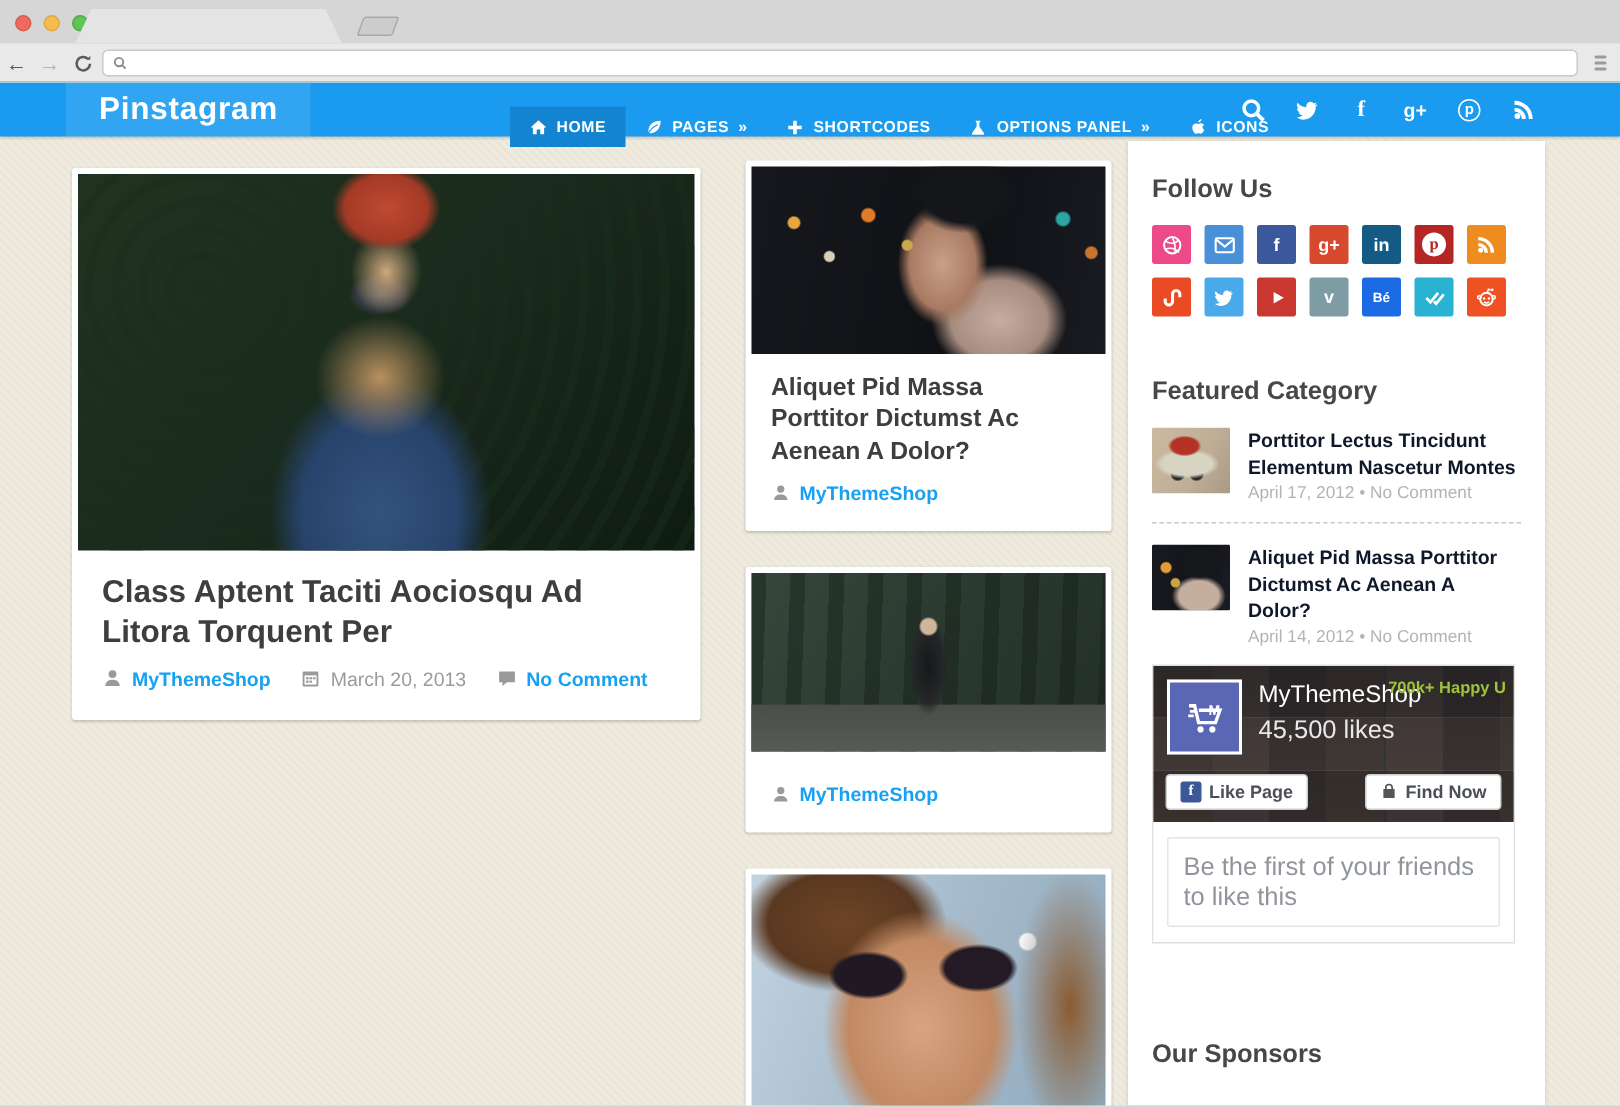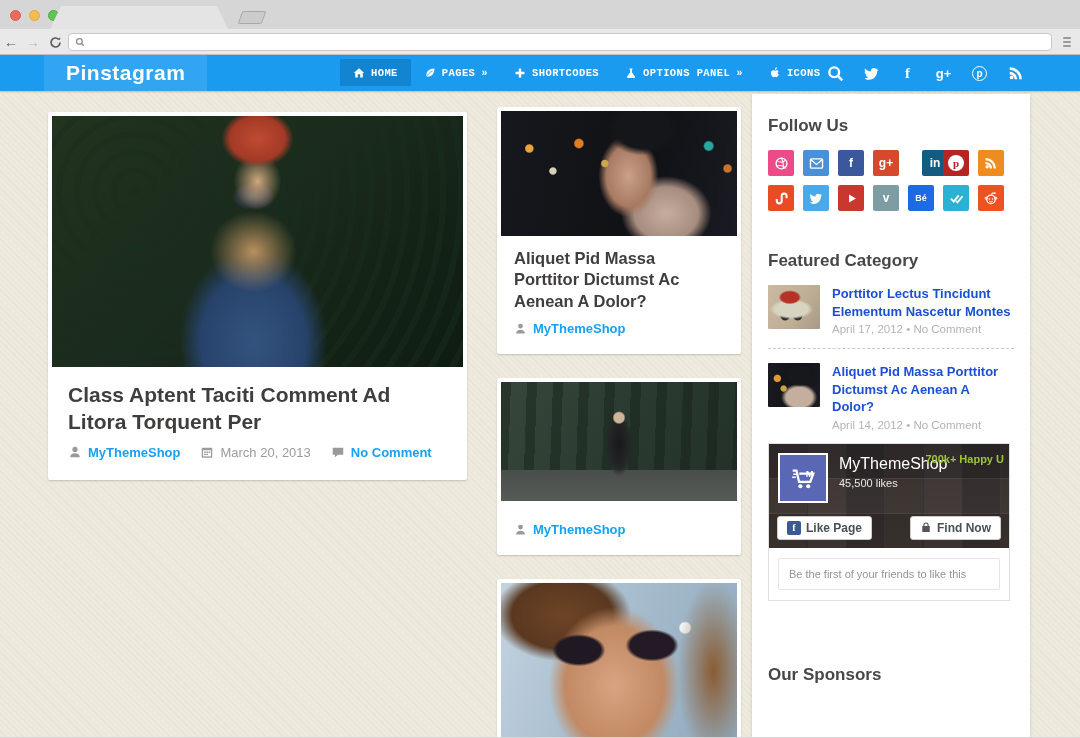--- a/index.html
+++ b/index.html
@@ -31,21 +31,21 @@
   
   .viewport { position:relative; width:1080px; height:682px; overflow:hidden;
               background:#efeade;
               background-image:repeating-linear-gradient(45deg, rgba(160,150,130,0.07) 0 1px, transparent 1px 4px); }
 
   
   .site-header { position:relative; height:36px; background:#1a9bf0; z-index:5; box-shadow:0 1px 2px rgba(0,0,0,.2); }
   .logo-wrap { position:absolute; left:44px; top:0; height:36px; padding:0 22px; background:rgba(255,255,255,0.1);
                display:flex; align-items:center; }
   .logo { color:#fff; font-size:21px; font-weight:bold; letter-spacing:.5px; }
-  .main-nav { position:absolute; left:340px; top:4px; height:27px; display:flex;font-family:Liberation Mono, monospace; }
+  .main-nav { position:absolute; left:340px; top:16px; height:27px; display:flex; }
   .nav-item { display:flex; align-items:center; gap:6px; padding:0 13px; color:#fff; font-size:10.5px;
               font-weight:bold; letter-spacing:.4px; cursor:pointer; }
   .nav-item.active { background:#1384d2; }
   .nav-item svg { flex:0 0 auto; }
   .hdr-right { position:absolute; right:56px; top:0; height:36px; display:flex; align-items:center; gap:19px; }
   .hdr-ic { width:17px; height:17px; display:flex; align-items:center; justify-content:center; color:#fff; }
   .hdr-f { font-size:15px; font-weight:bold; font-family:"Liberation Serif", serif; }
   .hdr-g { font-size:13px; font-weight:bold; }
   .hdr-p { width:15px; height:15px; border:1.4px solid #fff; border-radius:50%; font-size:10px; font-weight:bold;
            display:flex; align-items:center; justify-content:center; }
@@ -140,42 +140,42 @@
     radial-gradient(30px 14px at 45% 55%, #d8d4c2 0 55%, rgba(0,0,0,0) 72%),
     radial-gradient(8px 8px at 33% 70%, #2a2a2a 0 50%, rgba(0,0,0,0) 65%),
     radial-gradient(8px 8px at 57% 70%, #2a2a2a 0 50%, rgba(0,0,0,0) 65%),
     linear-gradient(120deg, #cbb9a2 0%, #bfae96 60%, #a89a84 100%); }
   .thumb-night { background:
     radial-gradient(7px 7px at 18% 35%, #e09a36 0 45%, rgba(0,0,0,0) 60%),
     radial-gradient(6px 6px at 30% 58%, #caa43e 0 45%, rgba(0,0,0,0) 60%),
     radial-gradient(20px 16px at 62% 28%, #17181c 0 55%, rgba(0,0,0,0) 72%),
     radial-gradient(24px 18px at 60% 78%, #c6ae9f 0 55%, rgba(0,0,0,0) 75%),
     linear-gradient(100deg, #1a1b20 0%, #121318 60%, #1c1d24 100%); }
-  .ft-title { color:#1d4ed8; font-size:13px; font-weight:bold; line-height:1.35; cursor:pointer; }
+  .ft-title { color:#0f172a; font-size:13px; font-weight:bold; line-height:1.35; cursor:pointer; }
   .ft-date { color:#b3b3b3; font-size:11.5px; margin-top:3px; }
   .dashed { border-bottom:1px dashed #c9c9c9; margin:13px 0 2px; }
   .mt-fb { margin-top:36px; }
   .fb-widget { margin-top:12px; border:1px solid #dfdfdf; width:242px; }
   .fb-cover { position:relative; height:104px; overflow:hidden; background:
     linear-gradient(rgba(14,17,23,.5), rgba(14,17,23,.32)),
     repeating-linear-gradient(0deg, rgba(0,0,0,.3) 0 34px, rgba(255,255,255,.06) 34px 35px, rgba(0,0,0,.12) 35px 69px, rgba(255,255,255,.06) 69px 70px),
     repeating-linear-gradient(90deg, #6b5a4e 0 38px, #51565e 38px 39px, #75625a 39px 77px, #4d5a52 77px 78px, #5d4f49 78px 115px, #696158 115px 116px); }
   .fb-avatar { position:absolute; left:9px; top:9px; width:50px; height:50px; background:#5a67b5;
                border:2px solid #fff; display:flex; align-items:center; justify-content:center; }
   .fb-name { position:absolute; left:70px; top:11px; color:#fff; font-size:16px; }
-  .fb-likes { position:absolute; left:70px; top:33px; color:#e8e8e8; font-size:11px;text-align:right; }
+  .fb-likes { position:absolute; left:70px; top:33px; color:#e8e8e8; font-size:17px;text-align:right; }
   .fb-badge { position:absolute; right:5px; top:9px; color:#9fc43c; font-size:11px; font-weight:bold; }
   .fb-btn { position:absolute; bottom:8px; background:#fff; border:1px solid #ccc; border-radius:3px;
             font-size:12px; font-weight:bold; color:#4b4f56; padding:4px 9px; display:flex; align-items:center; gap:5px; cursor:pointer; }
   .fb-like { left:8px; }
   .fb-shop { right:8px; }
   .f-sq { width:14px; height:14px; background:#3b5998; color:#fff; border-radius:2px; font-size:10px; font-weight:bold;
           display:flex; align-items:center; justify-content:center; font-family:"Liberation Serif", serif; }
   .fb-msg { padding:10px 9px; background:#fff; }
-  .fb-msg-inner { border:1px solid #e5e5e5; border-radius:2px; padding:9px 10px; color:#90949c; font-size:11px; }
+  .fb-msg-inner { border:1px solid #e5e5e5; border-radius:2px; padding:9px 10px; color:#90949c; font-size:17px; }
   .mt-sponsors { margin-top:64px; }
 </style>
 </head>
 <body>
 
 <div class="browser">
 
   <div class="titlebar">
     <div class="traffic">
       <span class="tl-red"></span>
@@ -274,21 +274,21 @@
             </svg>
         </span>
       </div>
     </div>
 
     <div class="col-left">
 
       <div class="card">
         <div class="photo p-camera"></div>
         <div class="card-body">
-          <h2 class="post-title">Class Aptent Taciti Comment Ad Litora Torquent Per</h2>
+          <h2 class="post-title">Class Aptent Taciti Aociosqu Ad Litora Torquent Per</h2>
           <div class="meta">
             <span class="mi">
               <svg width="14" height="14" viewBox="0 0 16 16">
                   <circle cx="8" cy="5" r="3" fill="#9a9a9a"></circle>
                   <path d="M2.5 14c0-3 2.5-4.6 5.5-4.6s5.5 1.6 5.5 4.6z" fill="#9a9a9a"></path>
                 </svg>
             </span>
             <a class="lnk">MyThemeShop</a>
             <span class="gap14"></span>
             <span class="mi">
@@ -367,21 +367,21 @@
               <rect x="1.5" y="2" width="13" height="10" rx="1" fill="none" stroke="#fff" stroke-width="1.5"></rect>
               <path d="M2 3l6 5 6-5" fill="none" stroke="#fff" stroke-width="1.5"></path>
             </svg>
         </span>
         <span class="stile lt" style="background: rgb(58, 88, 155);">
             <span class="lt">f</span>
           </span>
         <span class="stile" style="background: rgb(214, 73, 47);">
             <span class="lt">g+</span>
           </span>
-        <span class="stile" style="background: rgb(19, 91, 132); margin-left: 14px;">
+        <span class="stile" style="background: rgb(19, 91, 132);">
             <span class="lt">in</span>
           </span>
         <span class="stile" style="background: rgb(181, 37, 36);">
             <span class="circ" style="color: rgb(181, 37, 36);">p</span>
           </span>
         <span class="stile" style="background: rgb(239, 140, 31);">
           <svg width="14" height="14" viewBox="0 0 16 16">
               <circle cx="3.6" cy="12.4" r="1.9" fill="#fff"></circle>
               <path d="M1.7 6.8a7.5 7.5 0 0 1 7.5 7.5H6.6a4.9 4.9 0 0 0-4.9-4.9zM1.7 2.2A12.1 12.1 0 0 1 13.8 14.3h-2.6A9.5 9.5 0 0 0 1.7 4.8z" fill="#fff"></path>
             </svg>

